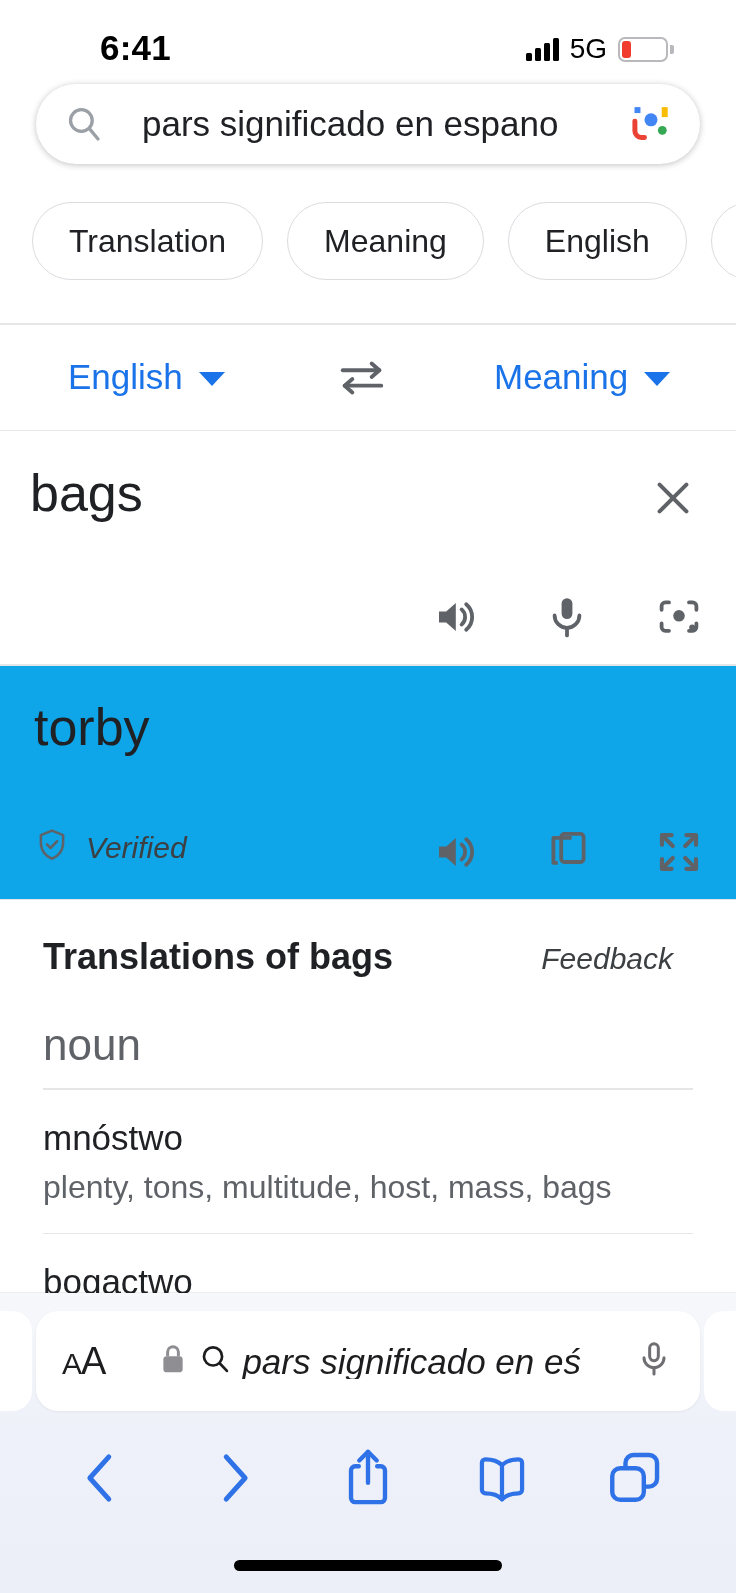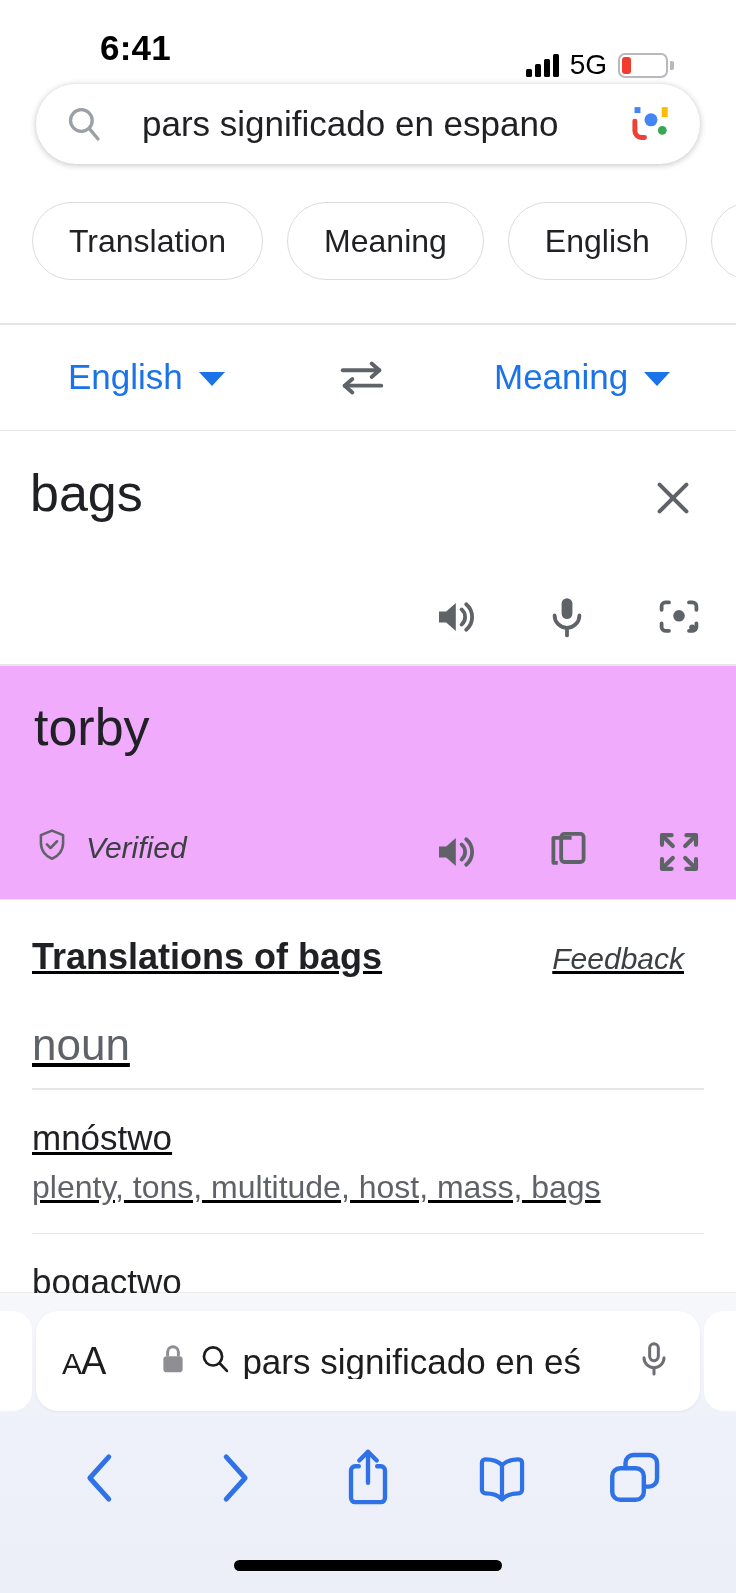--- a/index.html
+++ b/index.html
@@ -17,21 +17,21 @@
     display:flex; align-items:center;
   }
   .status-time {
     position:absolute; left:100px; top:28px;
     font-size:35px; font-weight:600; color:#000;
     letter-spacing:0.2px;
     text-align:center;
   }
   .status-right {
     position:absolute; right:68px; top:33px;
-    display:flex; align-items:center; gap:11px;margin-top:16px;
+    display:flex; align-items:center; gap:11px;
   }
   .sig-bars { display:flex; align-items:flex-end; gap:3px; height:24px; }
   .sig-bars i { display:block; width:6px; background:#000; border-radius:1.5px; }
   .sig-bars i:nth-child(1){ height:8px; }
   .sig-bars i:nth-child(2){ height:13px; }
   .sig-bars i:nth-child(3){ height:18px; }
   .sig-bars i:nth-child(4){ height:23px; }
   .net-label { font-size:28px; font-weight:500; color:#000; letter-spacing:0px; }
   .battery { position:relative; width:50px; height:25px; }
   .battery .shell {
@@ -105,39 +105,39 @@
     font-size:52px; color:#202124; line-height:1.1;
   }
   .close-x { position:absolute; right:40px; top:44px; width:46px; height:46px; }
   .src-icons {
     position:absolute; right:32px; bottom:22px;
     display:flex; align-items:center; gap:62px;
   }
   .icon-btn { width:50px; height:50px; display:flex; align-items:center; justify-content:center; }
 
   
-  .res-panel { background:#f0abfc; height:233px; position:relative; }
+  .res-panel { background:#0ea5e9; height:233px; position:relative; }
   .res-text {
     position:absolute; left:34px; top:33px;
     font-size:52px; color:#202124; line-height:1.1;
   }
   .verified {
     position:absolute; left:34px; bottom:28px;
     display:flex; align-items:center; gap:16px;
   }
   .verified span {
     font-size:30px; font-style:italic; color:#3c4043;
   }
   .res-icons {
     position:absolute; right:32px; bottom:22px;
     display:flex; align-items:center; gap:62px;
   }
 
   
-  .trans-sec { background:#fff; padding:0 32px;text-decoration:underline; }
+  .trans-sec { background:#fff; padding:0 43px; }
   .trans-head {
     display:flex; align-items:baseline; justify-content:space-between;
     padding-top:36px;
   }
   .trans-title { font-size:36px; font-weight:700; color:#202124; }
   .feedback { font-size:30px; font-style:italic; color:#3c4043; margin-right:20px; }
   .pos { font-size:44px; color:#5f6368; padding-top:42px; padding-bottom:18px; }
   .row-hr { height:1.5px; background:#e4e6e8; }
   .tr-item { padding-top:26px; padding-bottom:24px; }
   .tr-word { font-size:35px; color:#202124; line-height:1.25; }
@@ -159,21 +159,21 @@
   .addr-bar {
     position:absolute; left:36px; right:36px; top:18px; height:100px;
     background:#fff; border-radius:22px;
     display:flex; align-items:center; padding:0 26px;
     box-shadow:0 1px 3px rgba(0,0,0,.06);
   }
   .aa { font-size:30px; color:#1d1d1f; letter-spacing:-1px; font-weight:500; }
   .aa b { font-size:38px; font-weight:500; }
   .addr-mid {
     flex:1; display:flex; align-items:center; justify-content:center;
-    gap:10px; overflow:hidden; padding:0 14px;
+    gap:10px; overflow:hidden; padding:0 14px;font-style:italic;
   }
   .addr-url {
     font-size:35px; color:#1d1d1f; white-space:nowrap; overflow:hidden;
     line-height:1;
   }
   .toolbar {
     position:absolute; left:0; right:0; top:130px; height:110px;
     display:flex; align-items:center; justify-content:space-around;
     padding:0 34px;
   }

